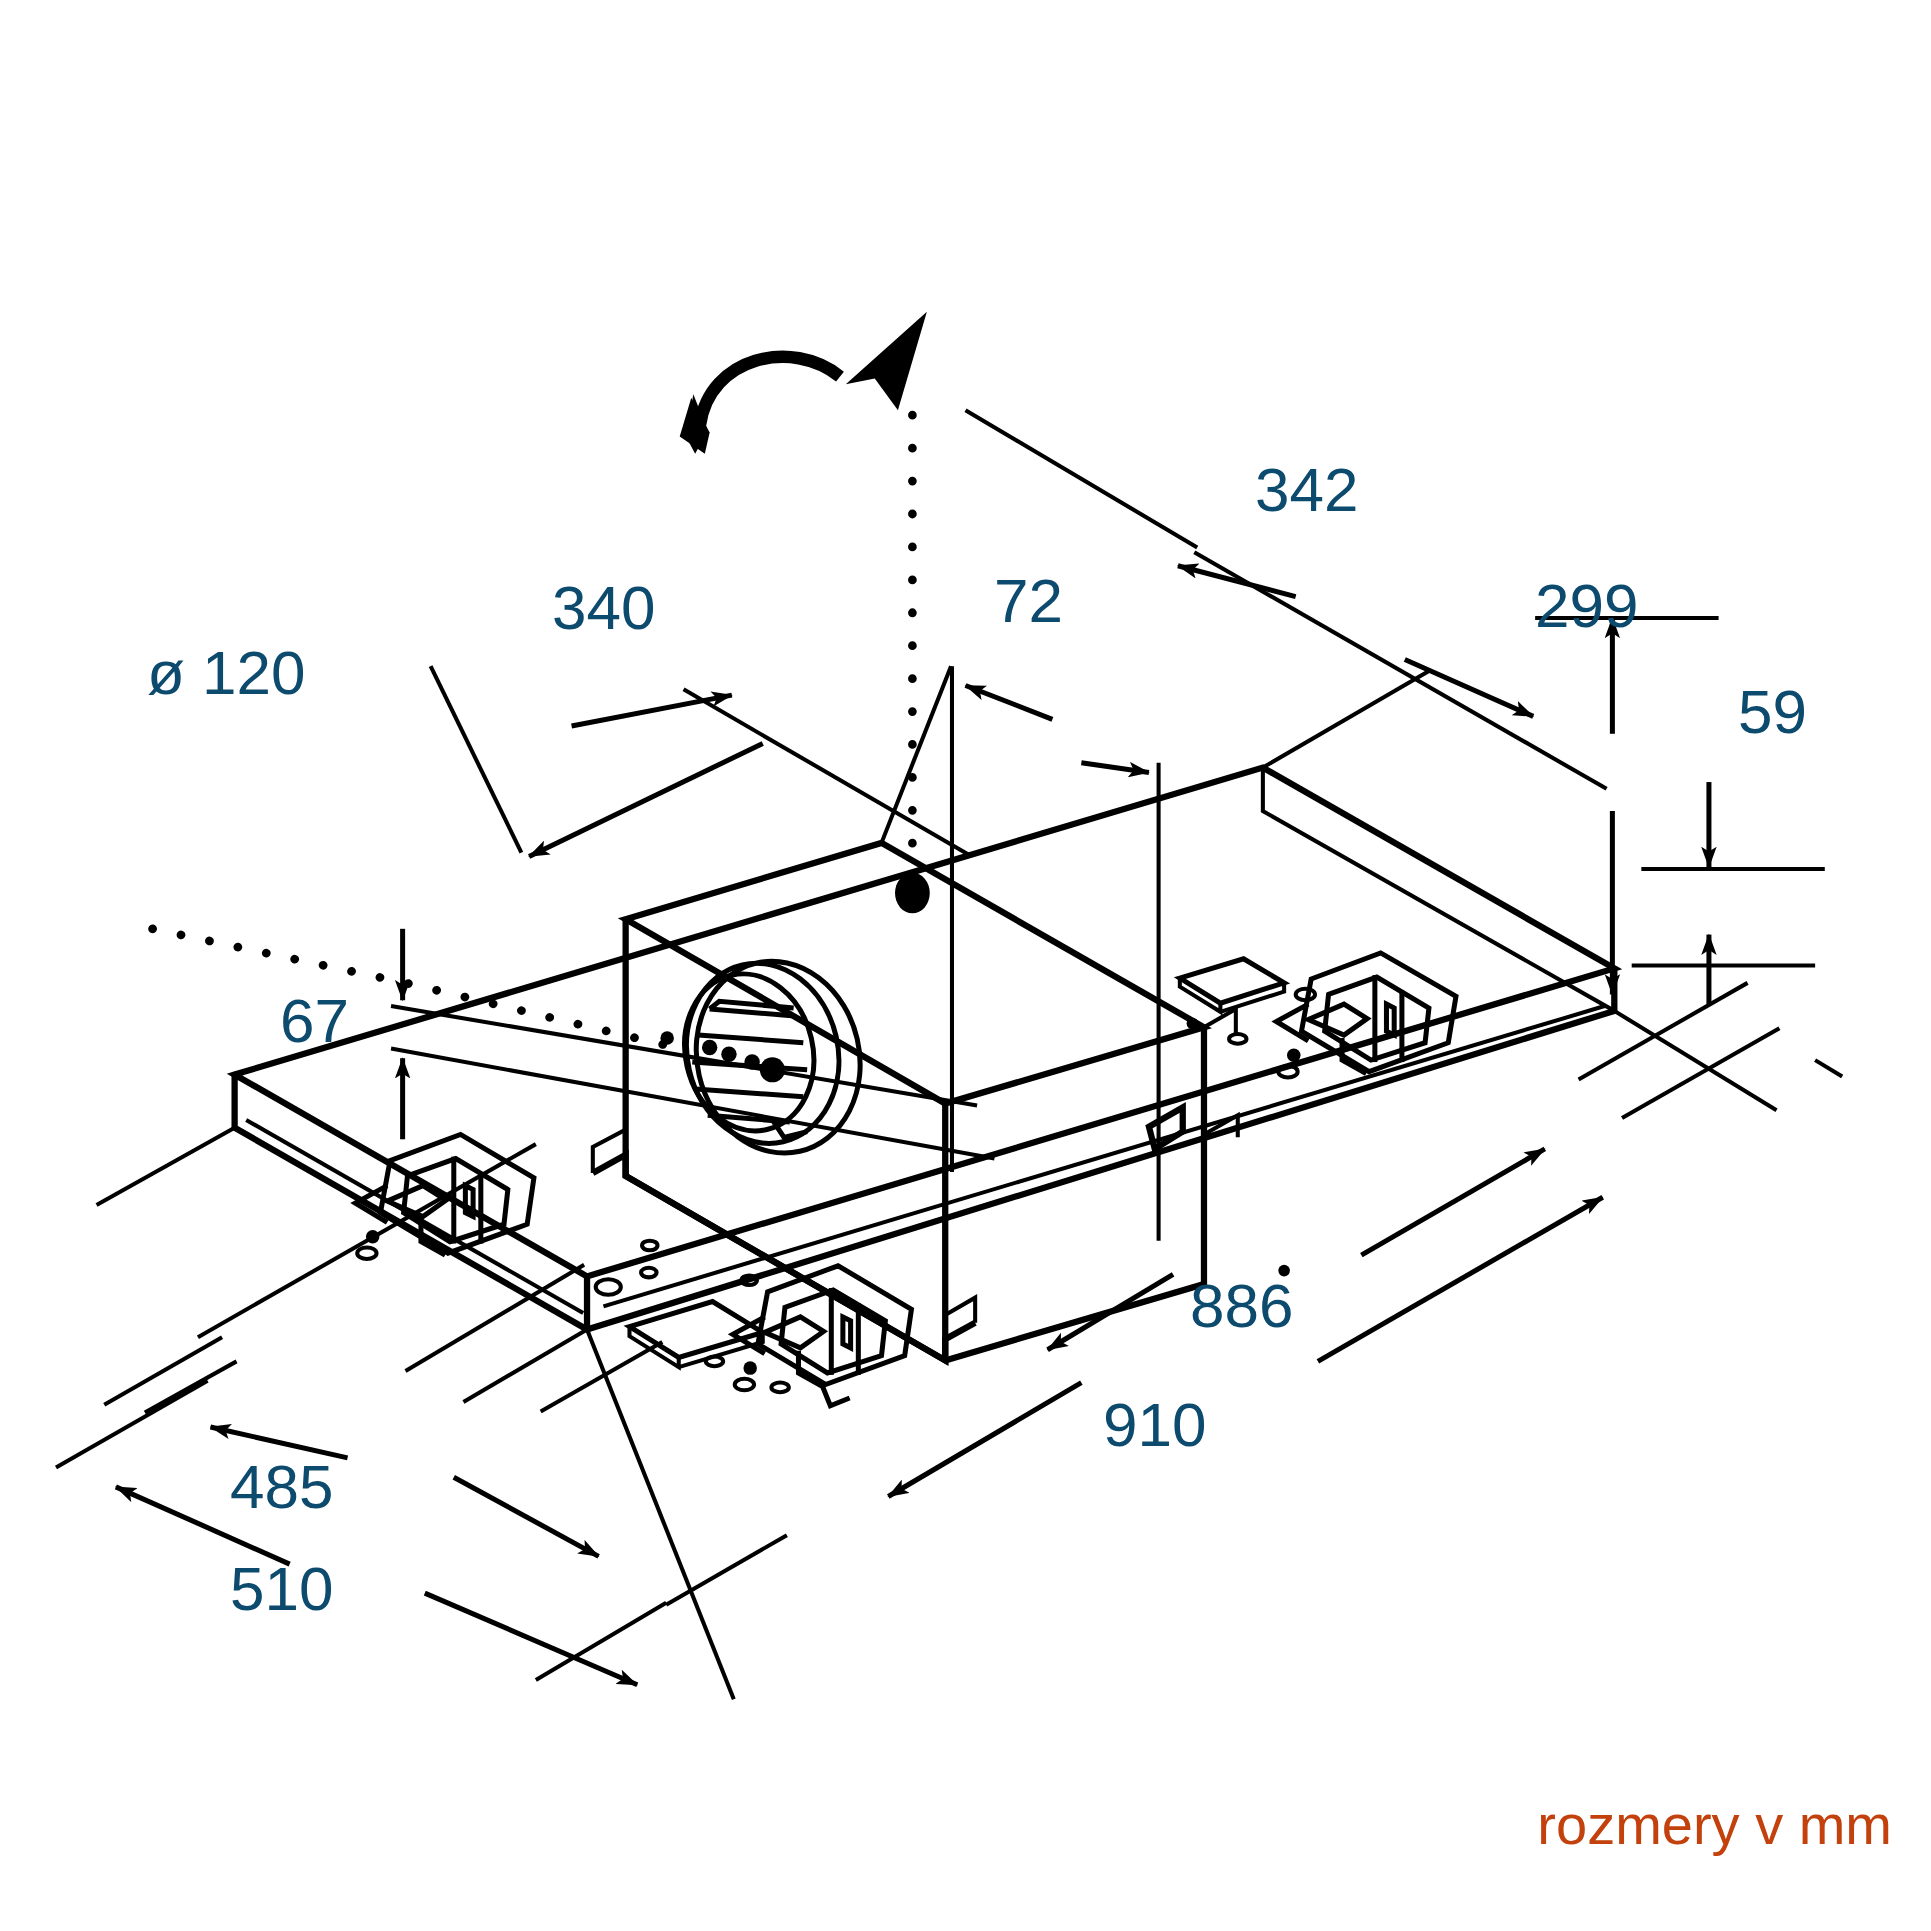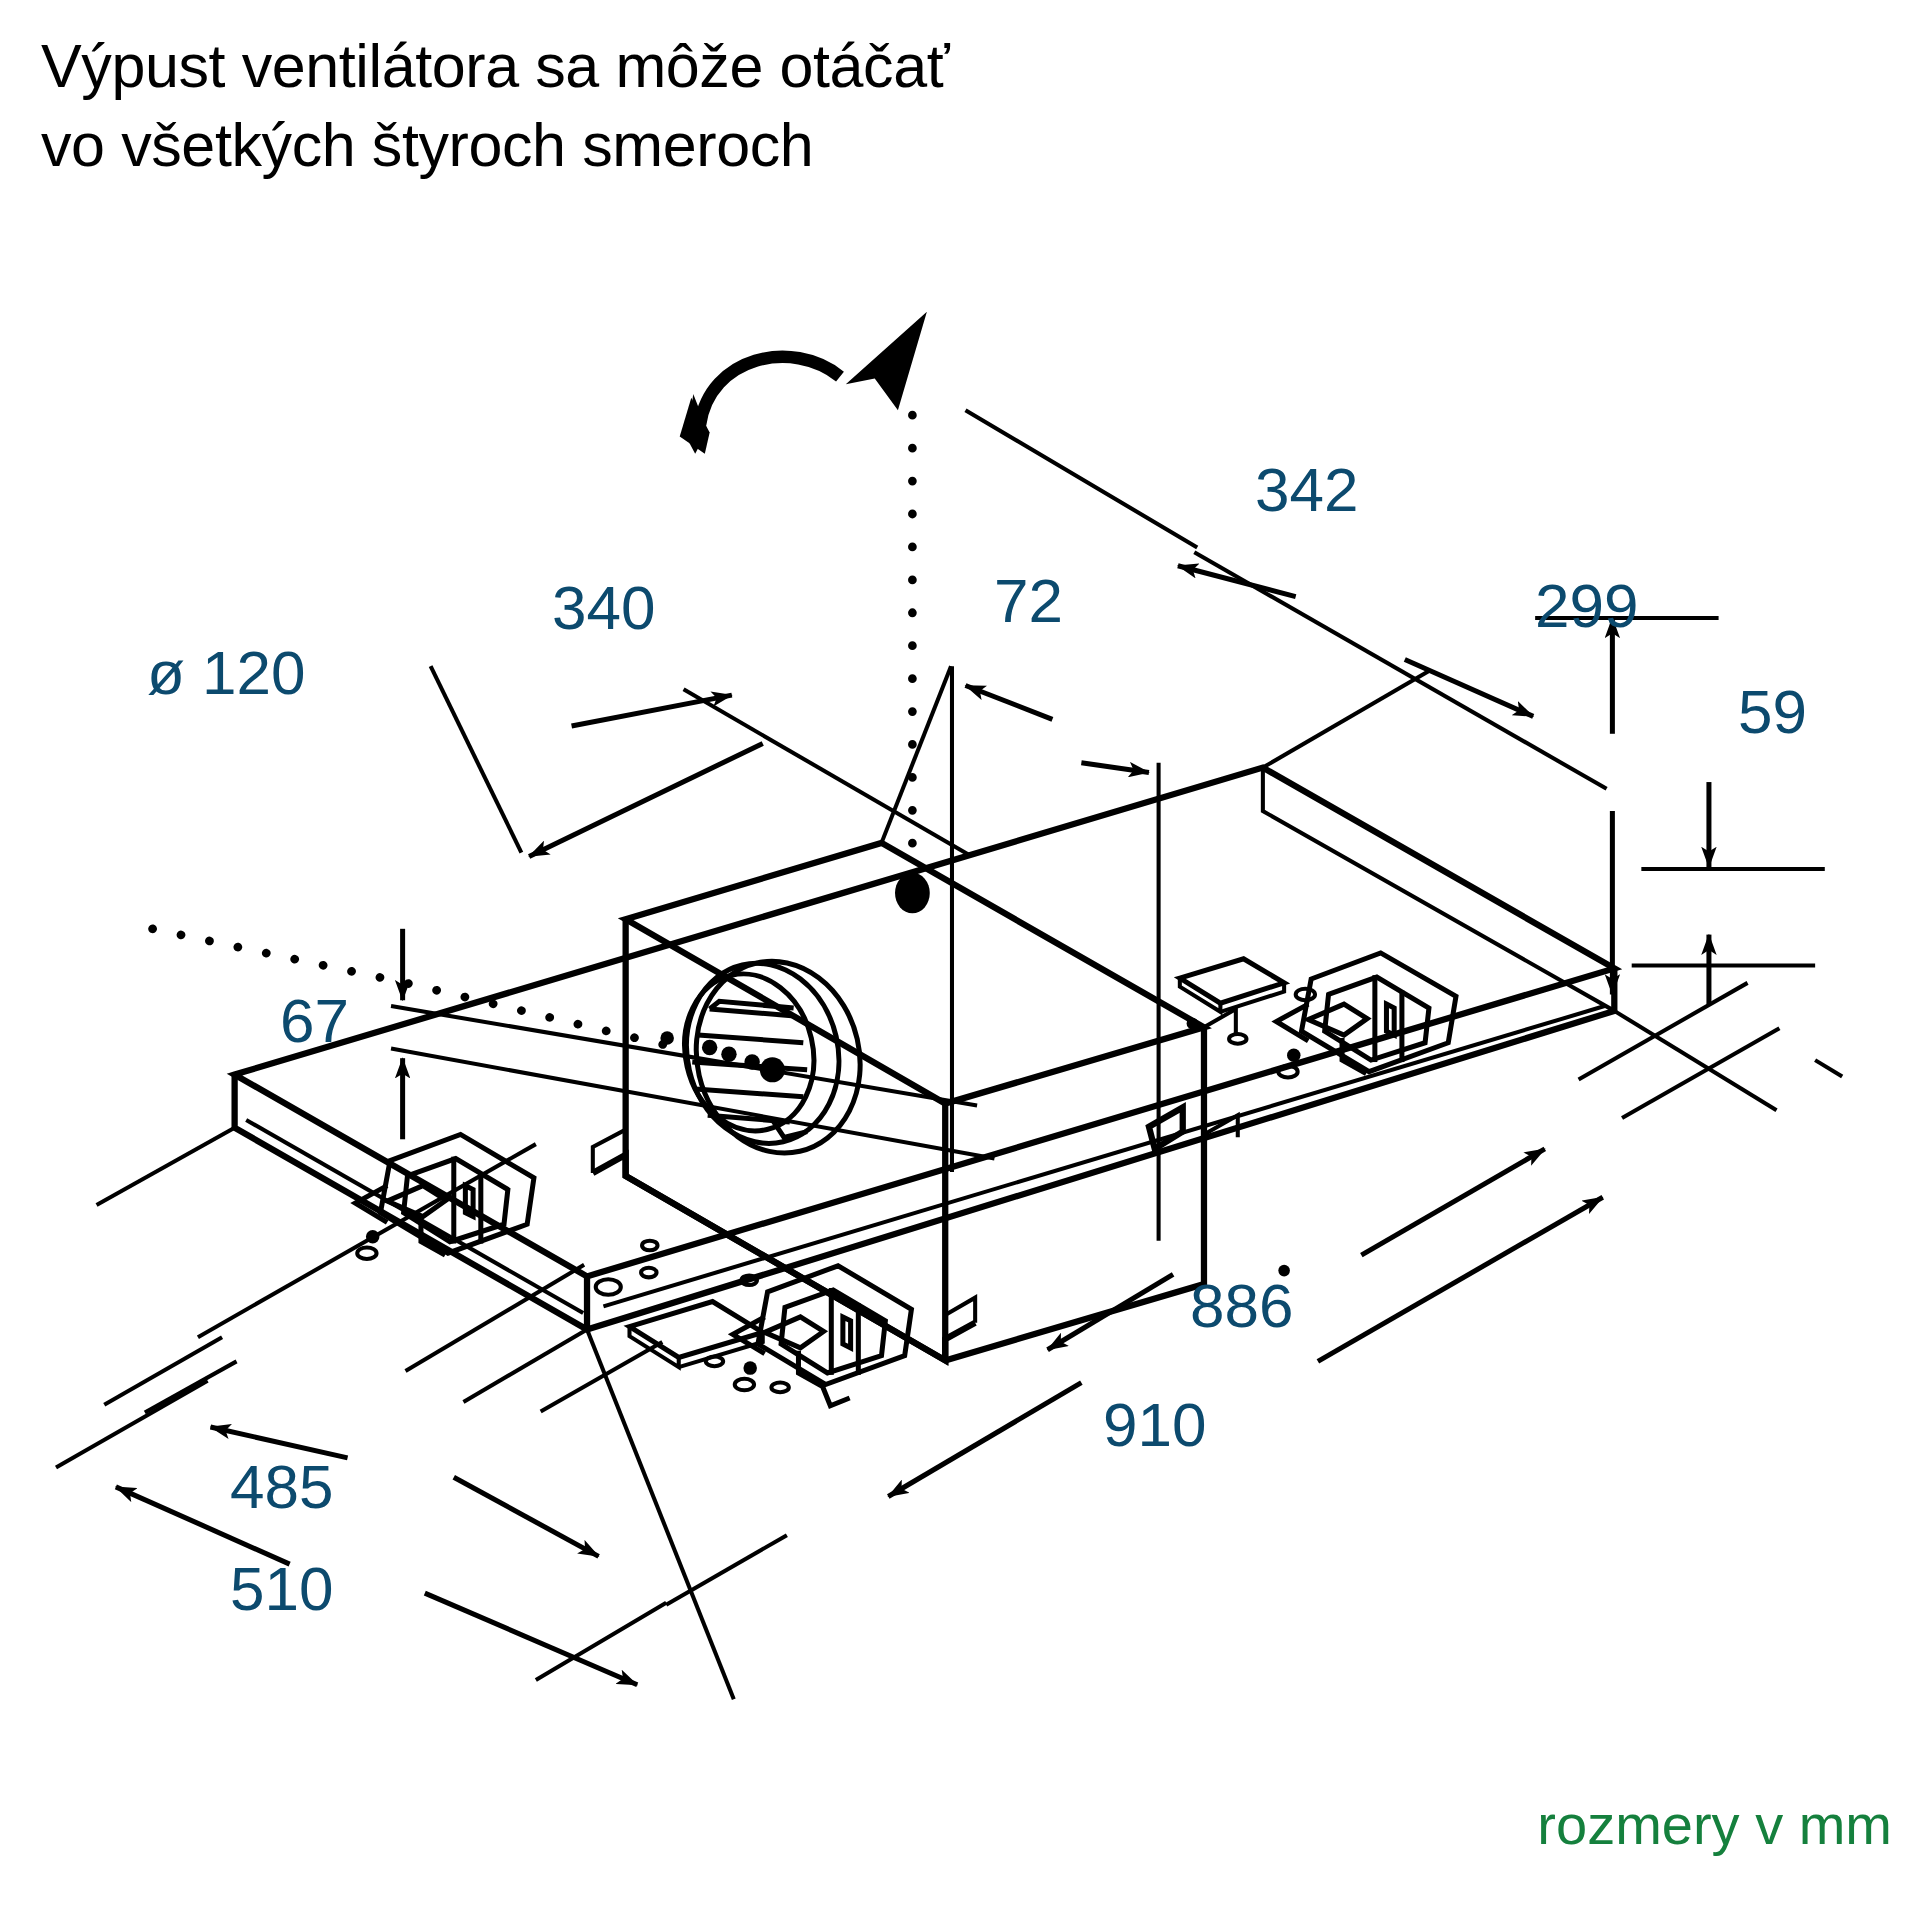--- a/index.html
+++ b/index.html
@@ -2,41 +2,39 @@
 <html><head>
 <meta charset="utf-8">
 <style>
   html,body{margin:0;padding:0;background:#ffffff;}
   body{width:1931px;height:1931px;overflow:hidden;
        font-family:"Liberation Sans","DejaVu Sans",sans-serif;color:#000;}
   #stage{position:relative;width:1931px;height:1931px;background:#fff;}
   svg{position:absolute;left:0;top:0;width:1931px;height:1931px;}
   .title{position:absolute;left:41px;top:27px;font-size:61px;line-height:1.30;
          letter-spacing:-0.4px;color:#000;white-space:pre;}
-  .footer{position:absolute;right:39px;top:1792px;font-size:56px;color:#15803d;}
+  .footer{position:absolute;right:39px;top:1792px;font-size:56px;color:#c2410c;}
   .dim{position:absolute;font-size:62px;color:#0c4a6e;white-space:nowrap;}
   .ln{fill:none;stroke:#000;stroke-linecap:butt;stroke-linejoin:miter;}
   .body-ln{stroke-width:6.5;}
   .thin{stroke-width:4.2;}
   .det{stroke-width:5.2;}
   .arrowln{stroke-width:5.2;}
   .rot{fill:none;stroke:#000;stroke-width:13;stroke-linecap:butt;}
   .dotln{fill:none;stroke:#000;stroke-width:9;stroke-linecap:round;
          stroke-dasharray:0.1 34;}
   .dotln2{fill:none;stroke:#000;stroke-width:9;stroke-linecap:round;
           stroke-dasharray:0.1 30;}
   .fillblk{fill:#000;}
 </style>
 </head>
 <body>
 
 <div id="stage">
 
-  <div class="title"><span>Výpust ventilátora sa môže otáčať</span>
-<span>vo všetkých štyroch smeroch</span></div>
 
   <svg viewBox="0 0 2000 2000">
 
     <defs>
       <marker id="ah" markerWidth="22" markerHeight="16" refX="21" refY="8" orient="auto" markerUnits="userSpaceOnUse">
         <path d="M0,0 L22,8 L0,16 L5,8 z" fill="#000"></path>
       </marker>
     </defs>
 
     <g>

